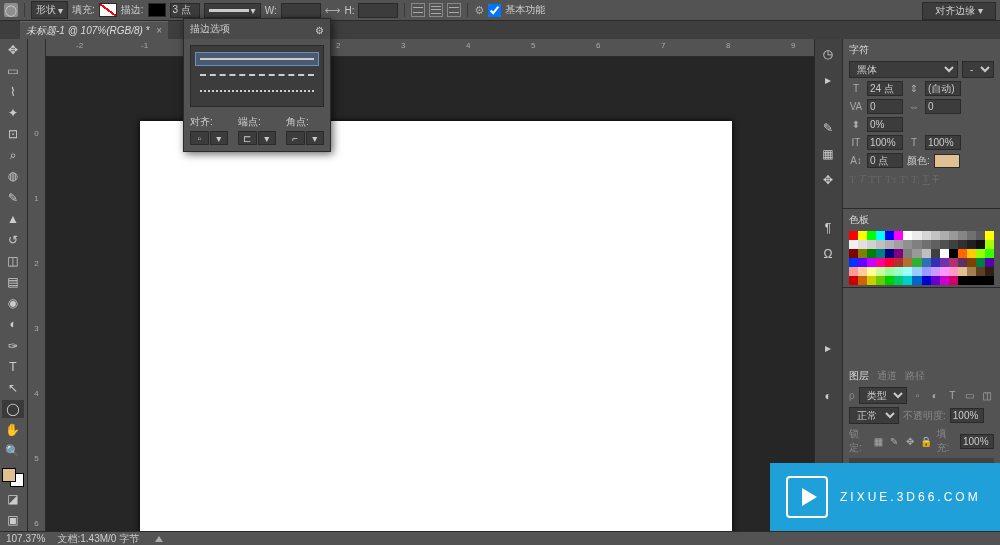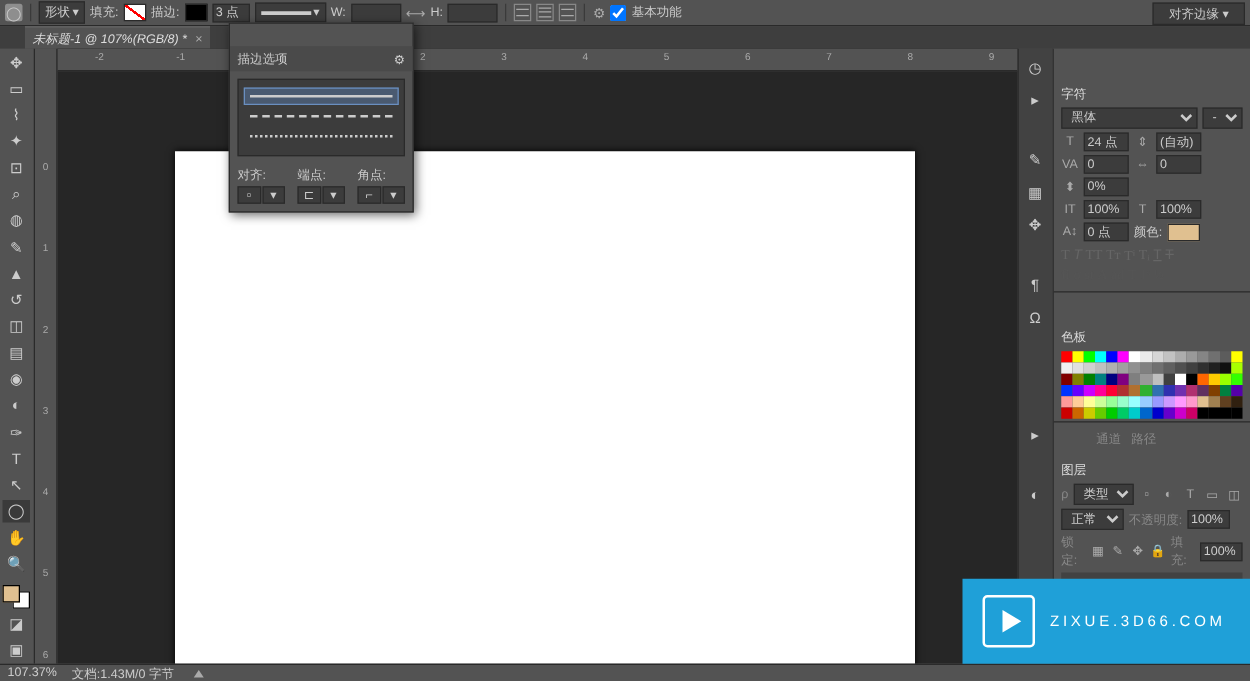--- a/index.html
+++ b/index.html
@@ -43,42 +43,42 @@
   .canvas { position:absolute; top:82px; left:94px; width:592px; height:418px; background:#fff; box-shadow: 0 0 6px #000;}
   
   
   .rightcol { width: 28px; background:#424242; border-left:1px solid #2a2a2a; display:flex;flex-direction:column;gap:8px;padding:6px 4px;}
   .ricon{width:18px;height:18px;display:flex;align-items:center;justify-content:center;color:#ccc;font-size:12px;}
   
   .panels { width: 158px; background:#535353; border-left:1px solid #2a2a2a; display:flex;flex-direction:column;}
   .panel{ border-bottom:1px solid #2a2a2a; padding:4px 6px;}
   .panel-hd{ font-size:10px; color:#ddd; margin-bottom:4px; display:flex; gap:8px;}
   .panel-hd .ptab{color:#888;}
-  .panel-hd .ptab.act{color:#ddd;margin-top:25px;}
+  .panel-hd .ptab.act{color:#ddd;}
   .prow{display:flex;align-items:center;gap:4px;margin-bottom:3px;}
   .psel{ flex:1; background:#3c3c3c;border:1px solid #2a2a2a;color:#ccc;font-size:10px;padding:1px 3px;}
   .pin{width:36px;background:#3c3c3c;border:1px solid #2a2a2a;color:#ccc;font-size:10px;padding:1px 2px;}
   .pico{width:14px;height:12px;display:flex;align-items:center;justify-content:center;font-size:10px;color:#aaa;}
   .txbtns{display:flex;gap:3px;color:#666;font-size:11px;}
   .txbtns span{font-family:serif;}
   
   
   .swatches{display:grid;grid-template-columns:repeat(16,1fr);gap:0;}
   .sw{height:9px;}
   
   
   .layers-body{height:60px;background:#424242;}
   
   
   .status{ position:absolute;bottom:0;left:0;right:0;height:14px;background:#535353;border-top:1px solid #2a2a2a;display:flex;align-items:center;font-size:10px;padding:0 6px;gap:12px;color:#ccc;}
   .status .arr{width:0;height:0;border-left:4px solid transparent;border-right:4px solid transparent;border-bottom:6px solid #aaa;margin-left:4px;}
   
   
   .popup{ position:absolute; top:18px; left:183px; width:148px; background:#535353;border:1px solid #2a2a2a;box-shadow:2px 2px 8px rgba(0,0,0,.6);z-index:50;}
-  .popup-hd{display:flex;justify-content:space-between;align-items:flex-end;padding:3px 6px;font-size:10px;background:#4a4a4a;margin-top:18px;}
+  .popup-hd{display:flex;justify-content:space-between;align-items:flex-end;padding:3px 6px;font-size:10px;background:#4a4a4a;}
   .popup-body{padding:6px;}
   .stroke-list{background:#3c3c3c;border:1px solid #2a2a2a;padding:6px 4px;}
   .stroke-item{height:14px;border:1px solid transparent;display:flex;align-items:center;padding:0 4px;margin-bottom:2px;}
   .stroke-item.sel{border:1px solid #6a8fc0;background:#4a5a70;}
   .stroke-solid{width:100%;height:2px;background:#ccc;}
   .stroke-dash-w{width:100%;height:0;border-top:2px dashed #ccc;}
   .stroke-dot{width:100%;height:0;border-top:2px dotted #ccc;}
   .cap-row{display:flex;gap:10px;margin-top:8px;font-size:10px;}
   .cap-row .capcol{flex:1;}
   .cap-row .capbtns{display:flex;gap:1px;margin-top:2px;}

